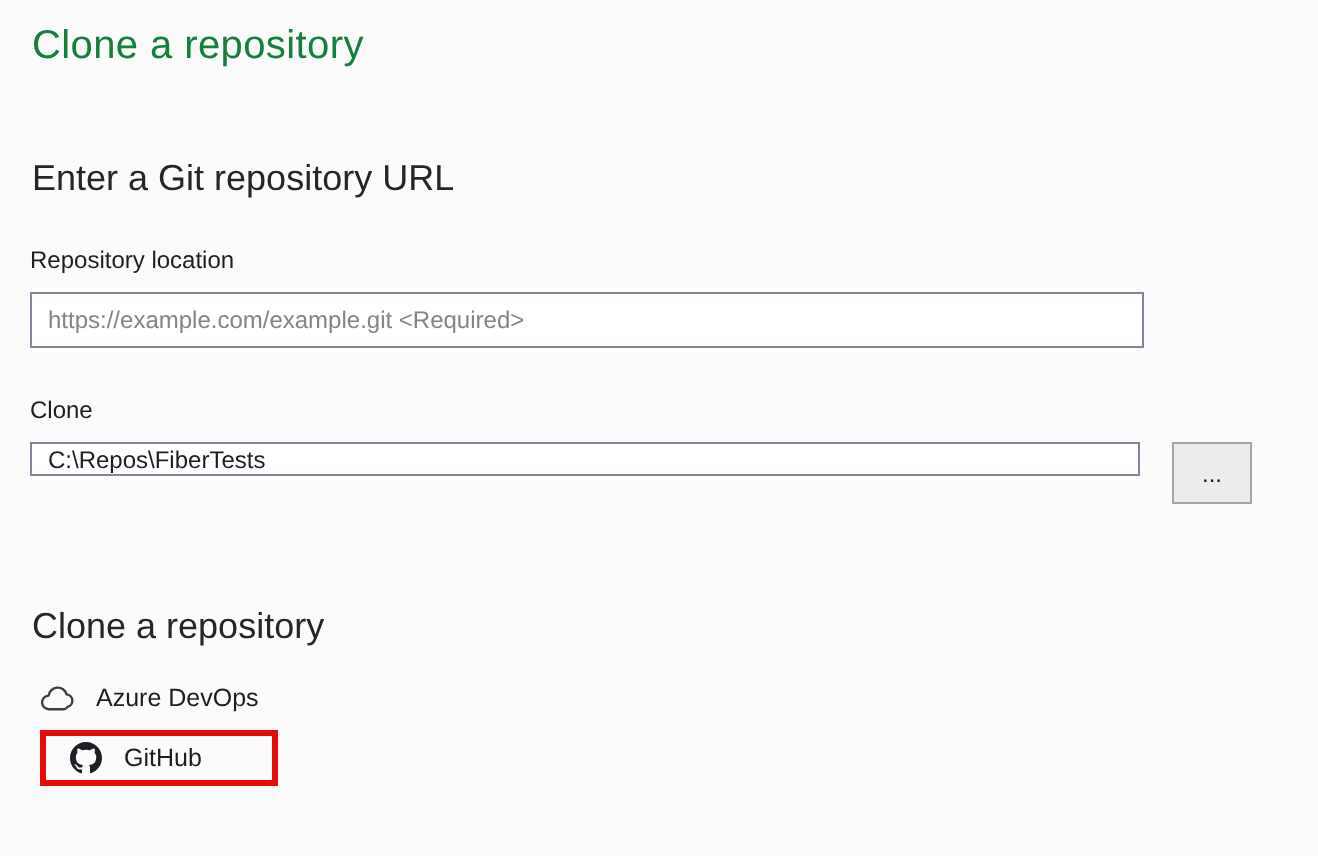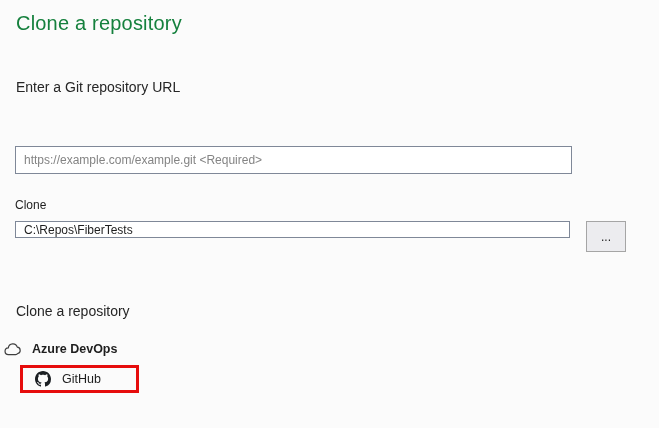--- a/index.html
+++ b/index.html
@@ -19,21 +19,21 @@
   .page-title {
     position: absolute;
     left: 16px; top: 12px;
     font-size: 20px;
     font-weight: 300;
     letter-spacing: 0.2px;
     color: #15803d;
   }
   .section-heading {
     position: absolute;
-    font-size: 14px;
+    font-size: 18px;
     font-weight: 400;
     color: #262626;
   }
   #url-heading { left: 16px; top: 79px; }
   #browse-heading { left: 16px; top: 303px; }
   .field-label {
     position: absolute;
     font-size: 12px;
     color: #1e1e1e;
   }
@@ -64,21 +64,21 @@
     text-align: center;
     line-height: 24px;
     cursor: pointer;
   }
   .repo-provider-row {
     position: absolute;
     display: flex;
     align-items: center;
     cursor: pointer;
   }
-  #azure-row { left: 4px; top: 339px; width: 200px; height: 20px; font-weight: bold; }
+  #azure-row { left: 20px; top: 339px; width: 200px; height: 20px; }
   .repo-provider-row .provider-icon {
     width: 18px; height: 18px;
     display: inline-flex;
     align-items: center;
     justify-content: center;
     flex: 0 0 auto;
   }
   .repo-provider-row .provider-label {
     font-size: 12.5px;
     color: #1e1e1e;
@@ -104,20 +104,21 @@
 </style>
 </head>
 <body>
 
 <div class="stage">
 
   <h1 class="page-title">Clone a repository</h1>
 
   <h2 class="section-heading" id="url-heading">Enter a Git repository URL</h2>
 
+  <label class="field-label" id="repo-location-label">Repository location</label>
 
   <input class="text-input" id="repo-location-input" type="text" placeholder="https://example.com/example.git &lt;Required&gt;" style="">
 
   <label class="field-label" id="path-label">Clone</label>
 
   <input class="text-input" id="path-input" type="text" value="C:\Repos\FiberTests" style="">
 
   <button class="browse-dots-button">...</button>
 
   <h2 class="section-heading" id="browse-heading">Clone a repository</h2>

